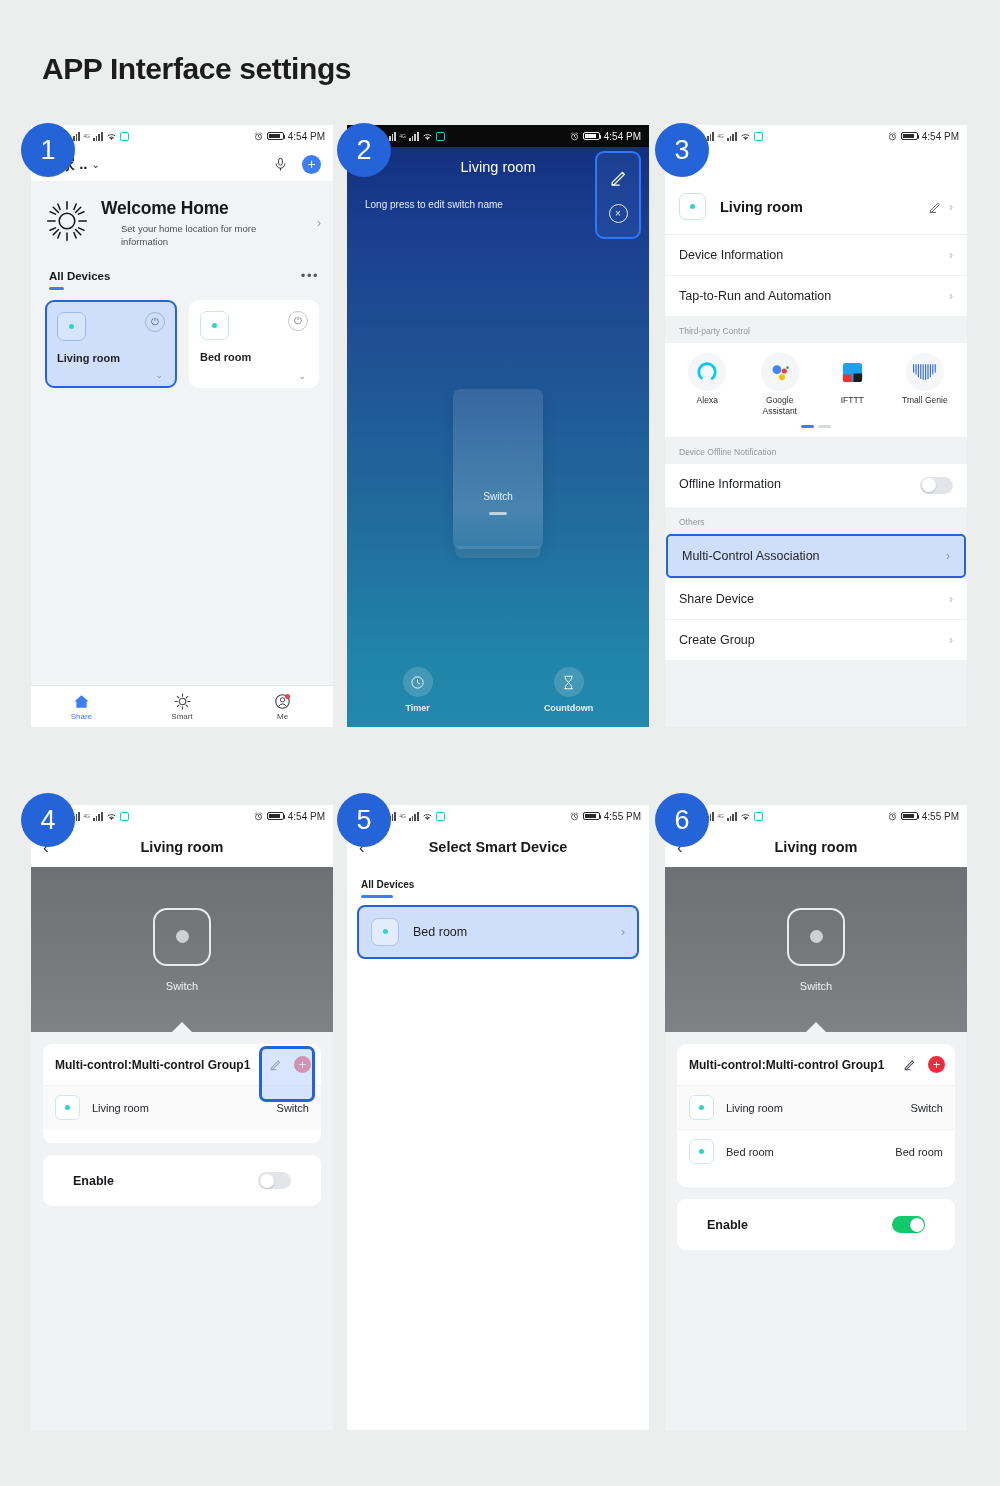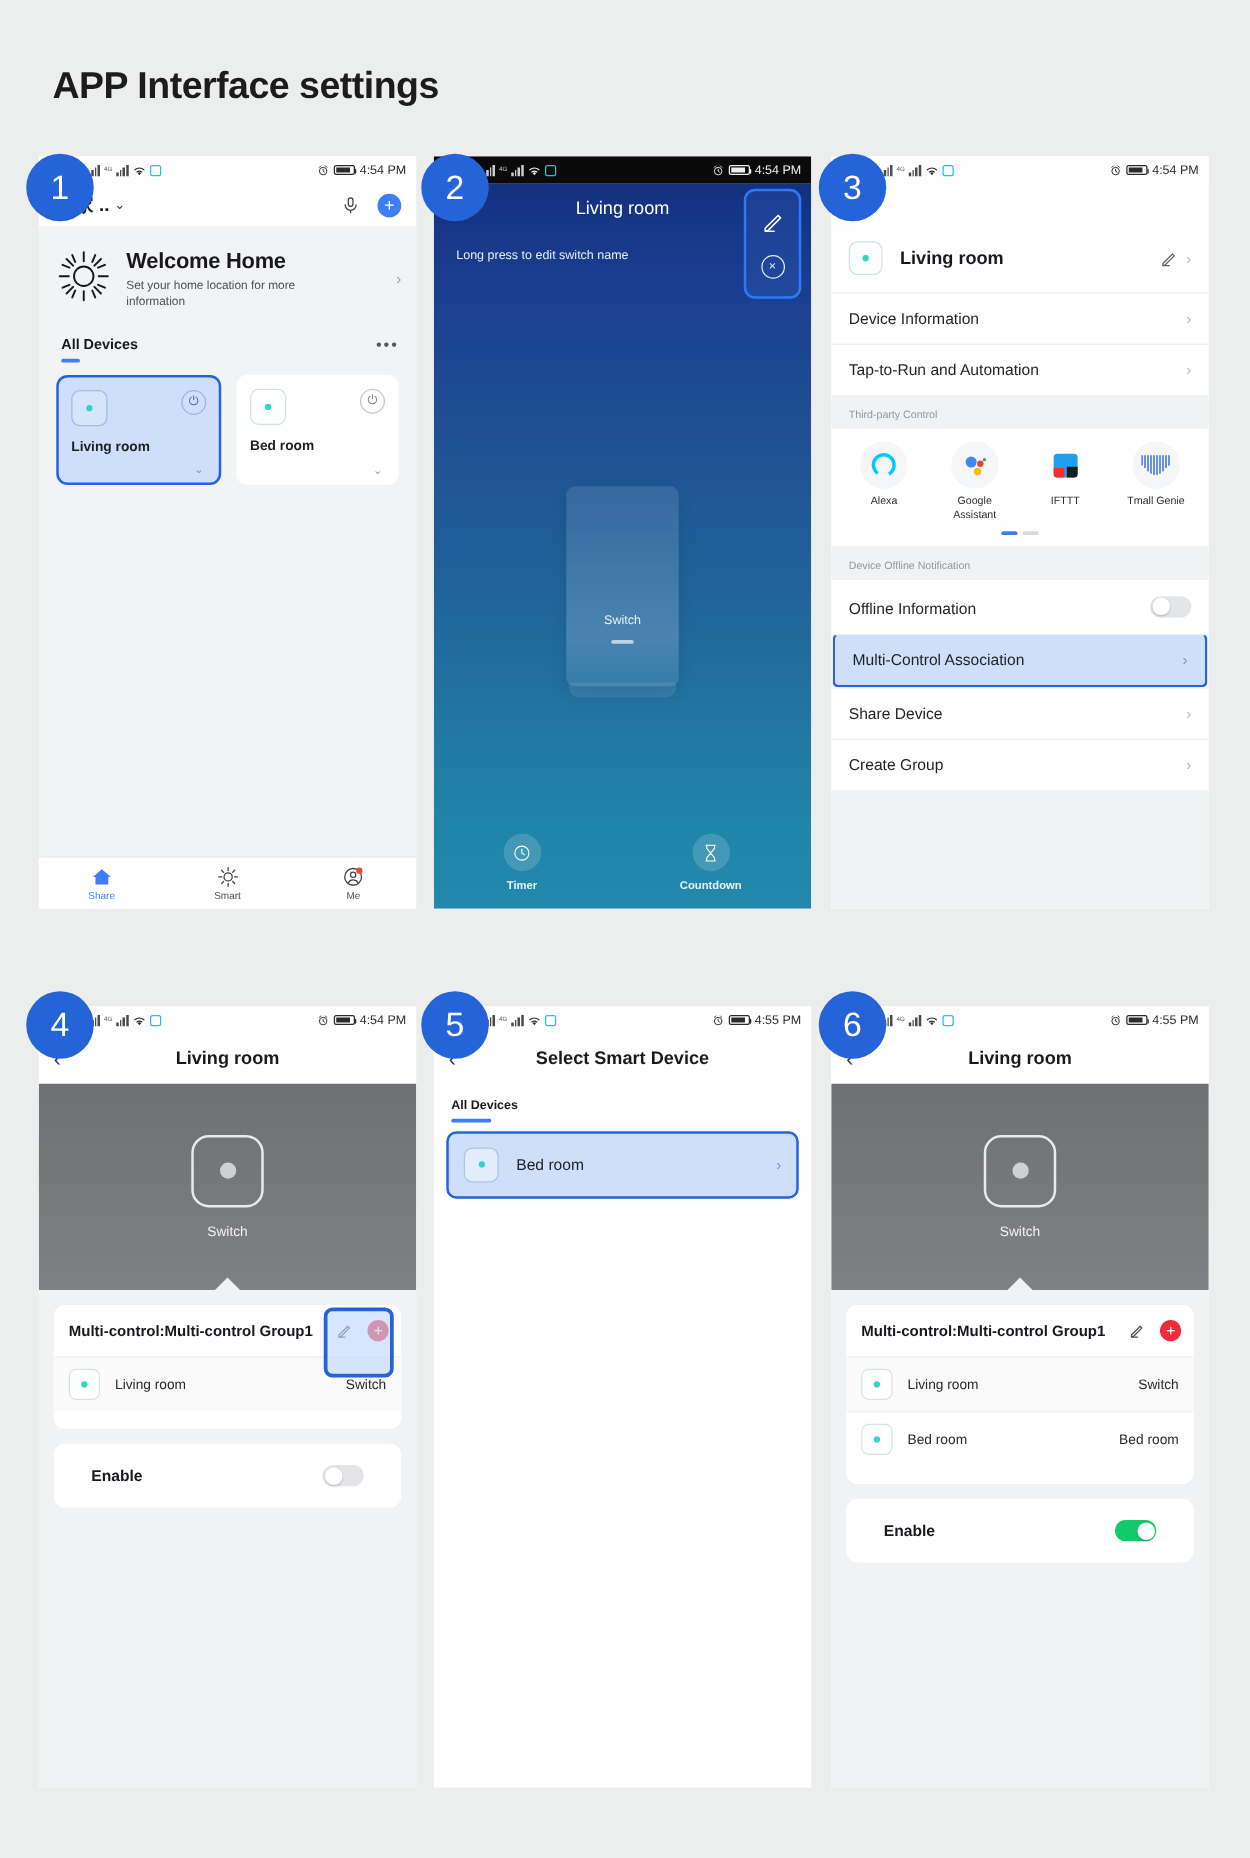--- a/index.html
+++ b/index.html
@@ -107,21 +107,21 @@
     font-size: 14px; line-height: 1; font-weight: 300;
   }
   .p1-body { background: #f2f3f5; height: calc(100% - 34px - 22px - 42px); padding: 0; }
   .welcome {
     background: #f2f3f5; display: flex; align-items: flex-start;
     padding: 16px 12px 4px 14px; gap: 12px;
   }
   .sun-ic { width: 44px; height: 44px; flex: 0 0 44px; margin-top: 2px; }
   .welcome-txt { flex: 1; padding-top: 1px; }
   .welcome-title { font-size: 17.5px; font-weight: 700; color: #19191b; letter-spacing: -.2px; }
-  .welcome-sub { font-size: 9.5px; color: #4d4f54; line-height: 13px; margin-top: 3px; max-width: 175px; }
+  .welcome-sub { font-size: 9.5px; color: #4d4f54; line-height: 13px; margin-top: 3px; max-width: 175px; margin-left: 20px; }
   .welcome-arrow { font-size: 12px; color: #9a9da3; align-self: center; font-weight: 300; }
   .alldev-row {
     display: flex; align-items: center; justify-content: space-between;
     padding: 16px 14px 0 18px;
   }
   .alldev-label { font-size: 11.5px; font-weight: 700; color: #17181a; }
   .alldev-underline { width: 15px; height: 2.6px; background: #3f7df5;
                       border-radius: 2px; margin: 4px 0 0 18px; }
   .dots-ic { font-size: 13px; color: #55585e; letter-spacing: 1.5px; }
   .dev-grid { display: flex; gap: 12px; padding: 10px 14px 0 14px; }
@@ -216,21 +216,21 @@
     background: #fff; display: flex; align-items: center; gap: 14px;
     padding: 12px 14px 14px 14px; border-bottom: 1px solid #eceef0;
   }
   .dev-header .tile {
     width: 27px; height: 27px; border-radius: 7px; background: #fff;
     border: 1px solid #cfe3e6; display: flex; align-items: center; justify-content: center;
   }
   .dev-header .nm { flex: 1; font-size: 14.5px; font-weight: 700; color: #18191c; }
   .dev-header .acts { display: flex; align-items: center; gap: 7px; color: #5b5f66; }
   .row {
-    background: #fff; display: flex; align-items: flex-end; justify-content: space-between;
+    background: #fff; display: flex; align-items: flex-start; justify-content: space-between;
     padding: 13px 14px; font-size: 12.5px; color: #1e2024;
   }
   .row + .row { border-top: 1px solid #f0f1f3; }
   .row .chev { color: #b7bac0; font-size: 12px; font-weight: 300; }
   .sec-label { font-size: 8.5px; color: #93979e; padding: 10px 14px 7px 14px; }
   .third-party {
     background: #fff; display: flex; justify-content: space-around;
     padding: 10px 6px 4px 6px;
   }
   .tp { text-align: center; width: 62px; }
@@ -670,20 +670,21 @@
         </div>
 
       <div class="sec-label">Device Offline Notification</div>
       <div class="row">
         <span>Offline Information</span>
         <span class="toggle">
             <span class="knob"></span>
           </span>
       </div>
 
+      <div class="sec-label">Others</div>
       <div class="row hl-row">
         <span>Multi-Control Association</span>
         <span class="chev">›</span>
       </div>
       <div class="row">
         <span>Share Device</span>
         <span class="chev">›</span>
       </div>
       <div class="row">
         <span>Create Group</span>

